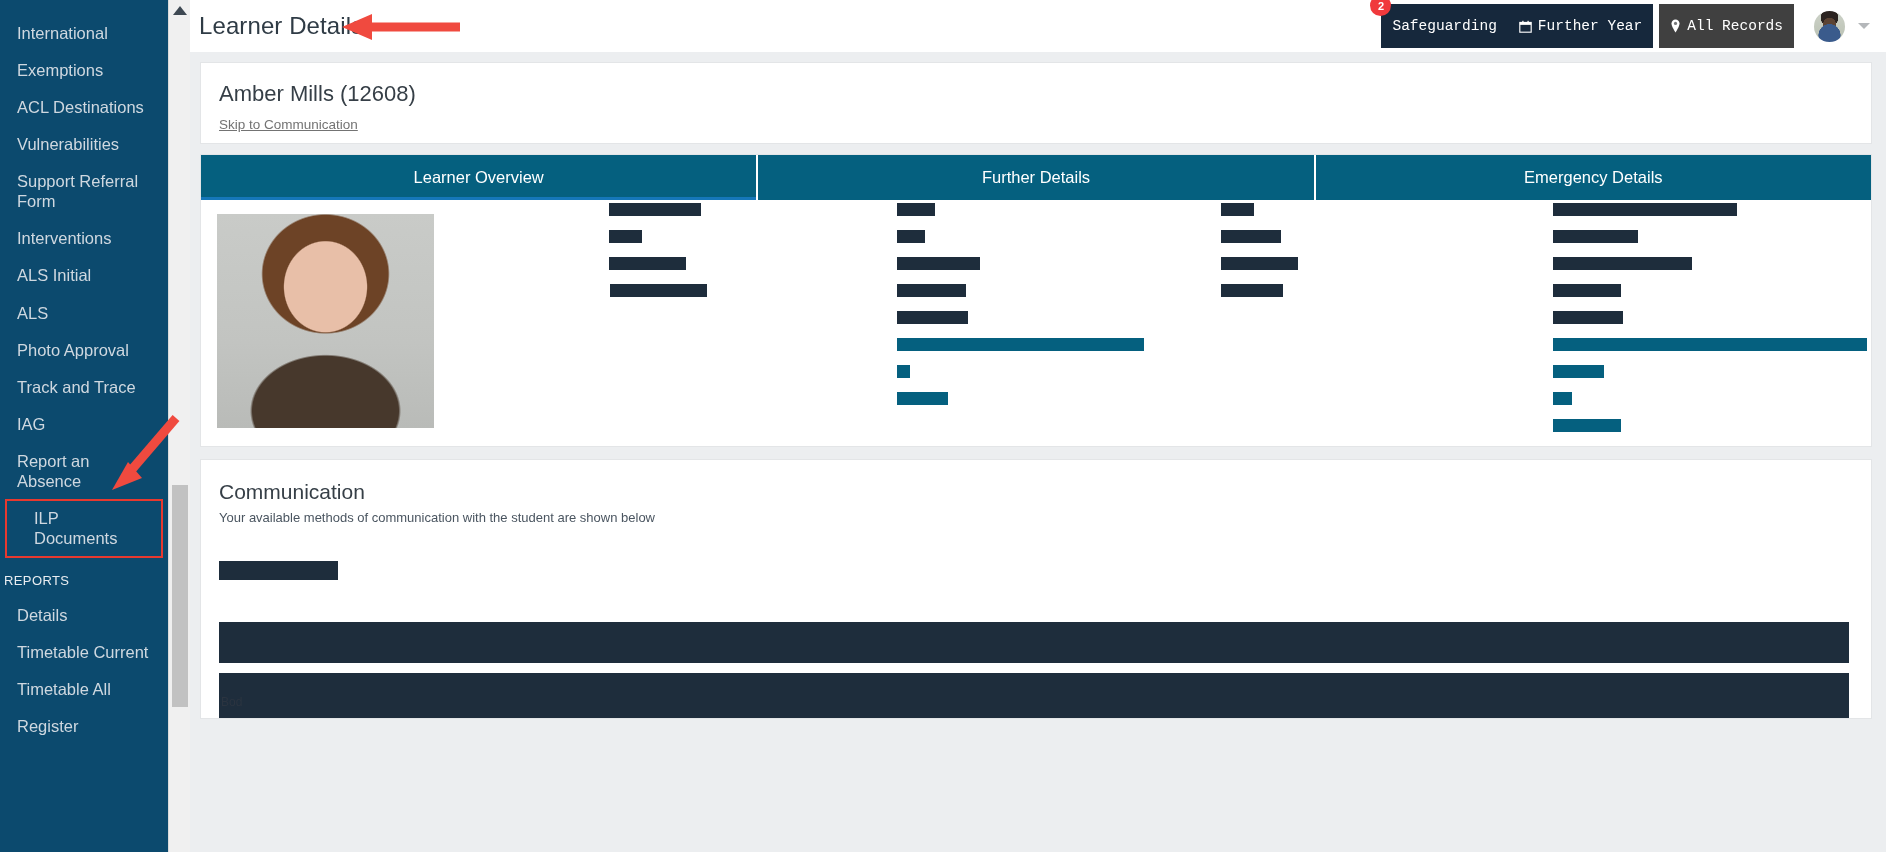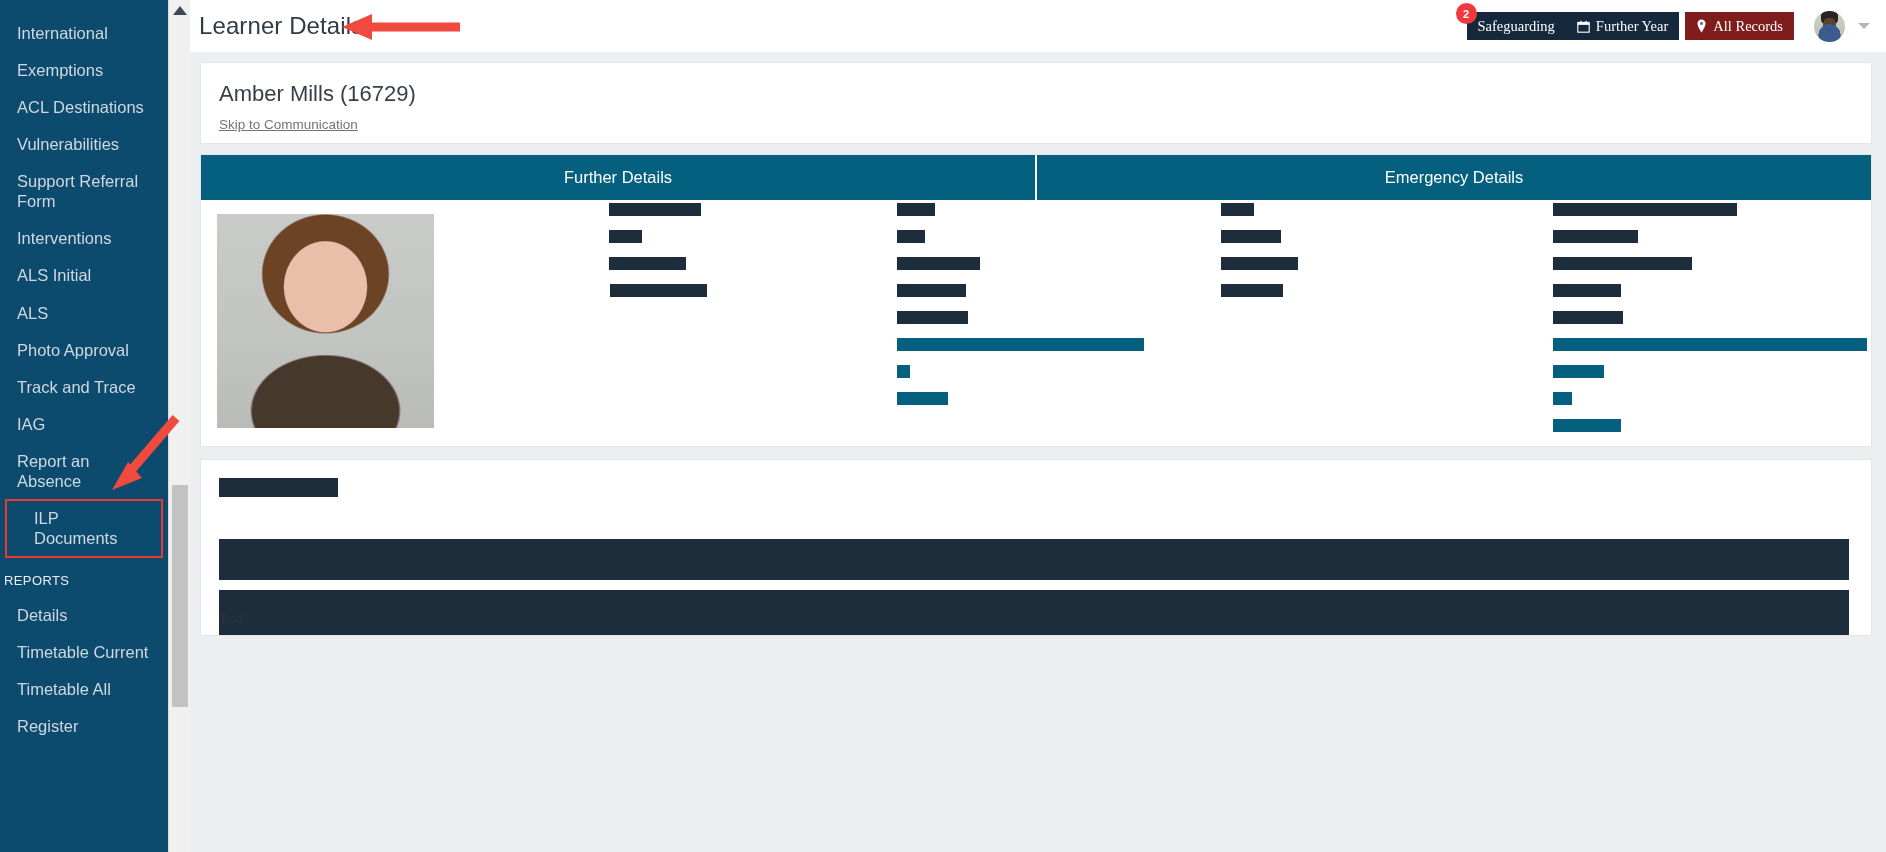--- a/index.html
+++ b/index.html
@@ -101,34 +101,34 @@
     letter-spacing: 0.1px;
   }
   .topbar-right {
     margin-left: auto;
     display: flex;
     align-items: center;
     gap: 0px;
     padding-right: 4px;
   }
   .hdr-btn {
-    height: 28px;
+    height: 44px;
     display: inline-flex;
     align-items: center;
     gap: 6px;
     padding: 0 11px;
     font-size: 14.5px;
     color: #ffffff;
     cursor: pointer;
     border: none;
-    font-family: Liberation Serif, serif;
+    font-family: Liberation Mono, monospace;
     white-space: nowrap;
   }
   .hdr-btn.dark { background: #16283c; }
-  .hdr-btn.grey { background: #7f1d1d; }
+  .hdr-btn.grey { background: #404040; }
   .hdr-btn + .hdr-btn { margin-left: 6px; }
   .badge {
     position: absolute;
     top: -9px;
     left: -11px;
     background: #f0393c;
     color: #ffffff;
     font-size: 11px;
     font-weight: bold;
     width: 21px; height: 21px;
@@ -387,27 +387,30 @@
 
         <div class="avatar"></div>
         <div class="caret-down"></div>
       </div>
     </header>
 
     <div class="content">
 
       <section class="card">
         <div class="card-head">
-          <h2 class="learner-name">Amber Mills (16729)</h2>
+          <h2 class="learner-name">Amber Mills (12608)</h2>
           <a class="skip-link">Skip to Communication</a>
         </div>
       </section>
 
       <section class="card" style="margin-top:-2px;">
         <div class="tabrow">
+          <div class="tab active">
+            <span>Learner Overview</span>
+          </div>
           <div class="tab">
             <span>Further Details</span>
           </div>
           <div class="tab">
             <span>Emergency Details</span>
           </div>
         </div>
 
         <div class="tab-body">
 
@@ -448,20 +451,24 @@
               <div class="bar" style="width: 70px; background: rgb(30, 45, 60); margin-left: 16px;"></div>
               <div class="bar" style="width: 314px; background: rgb(5, 96, 127); margin-left: 16px;"></div>
               <div class="bar" style="width: 51px; background: rgb(5, 96, 127); margin-left: 16px;"></div>
               <div class="bar" style="width: 19px; background: rgb(5, 96, 127); margin-left: 16px;"></div>
               <div class="bar" style="width: 68px; background: rgb(5, 96, 127); margin-left: 16px;"></div>
             </div>
         </div>
       </section>
 
       <section class="card">
+        <div class="comm-head">
+          <h2 class="comm-title">Communication</h2>
+          <div class="comm-sub">Your available methods of communication with the student are shown below</div>
+        </div>
 
 
         <div class="comm-body">
           <div class="comm-small-bar"></div>
           <div class="comm-wide-bar"></div>
           <div class="ghost-text" style="top:152px;">Bod</div>
           <div class="comm-wide-bar2" style="margin-top:10px;"></div>
         </div>
       </section>
 

